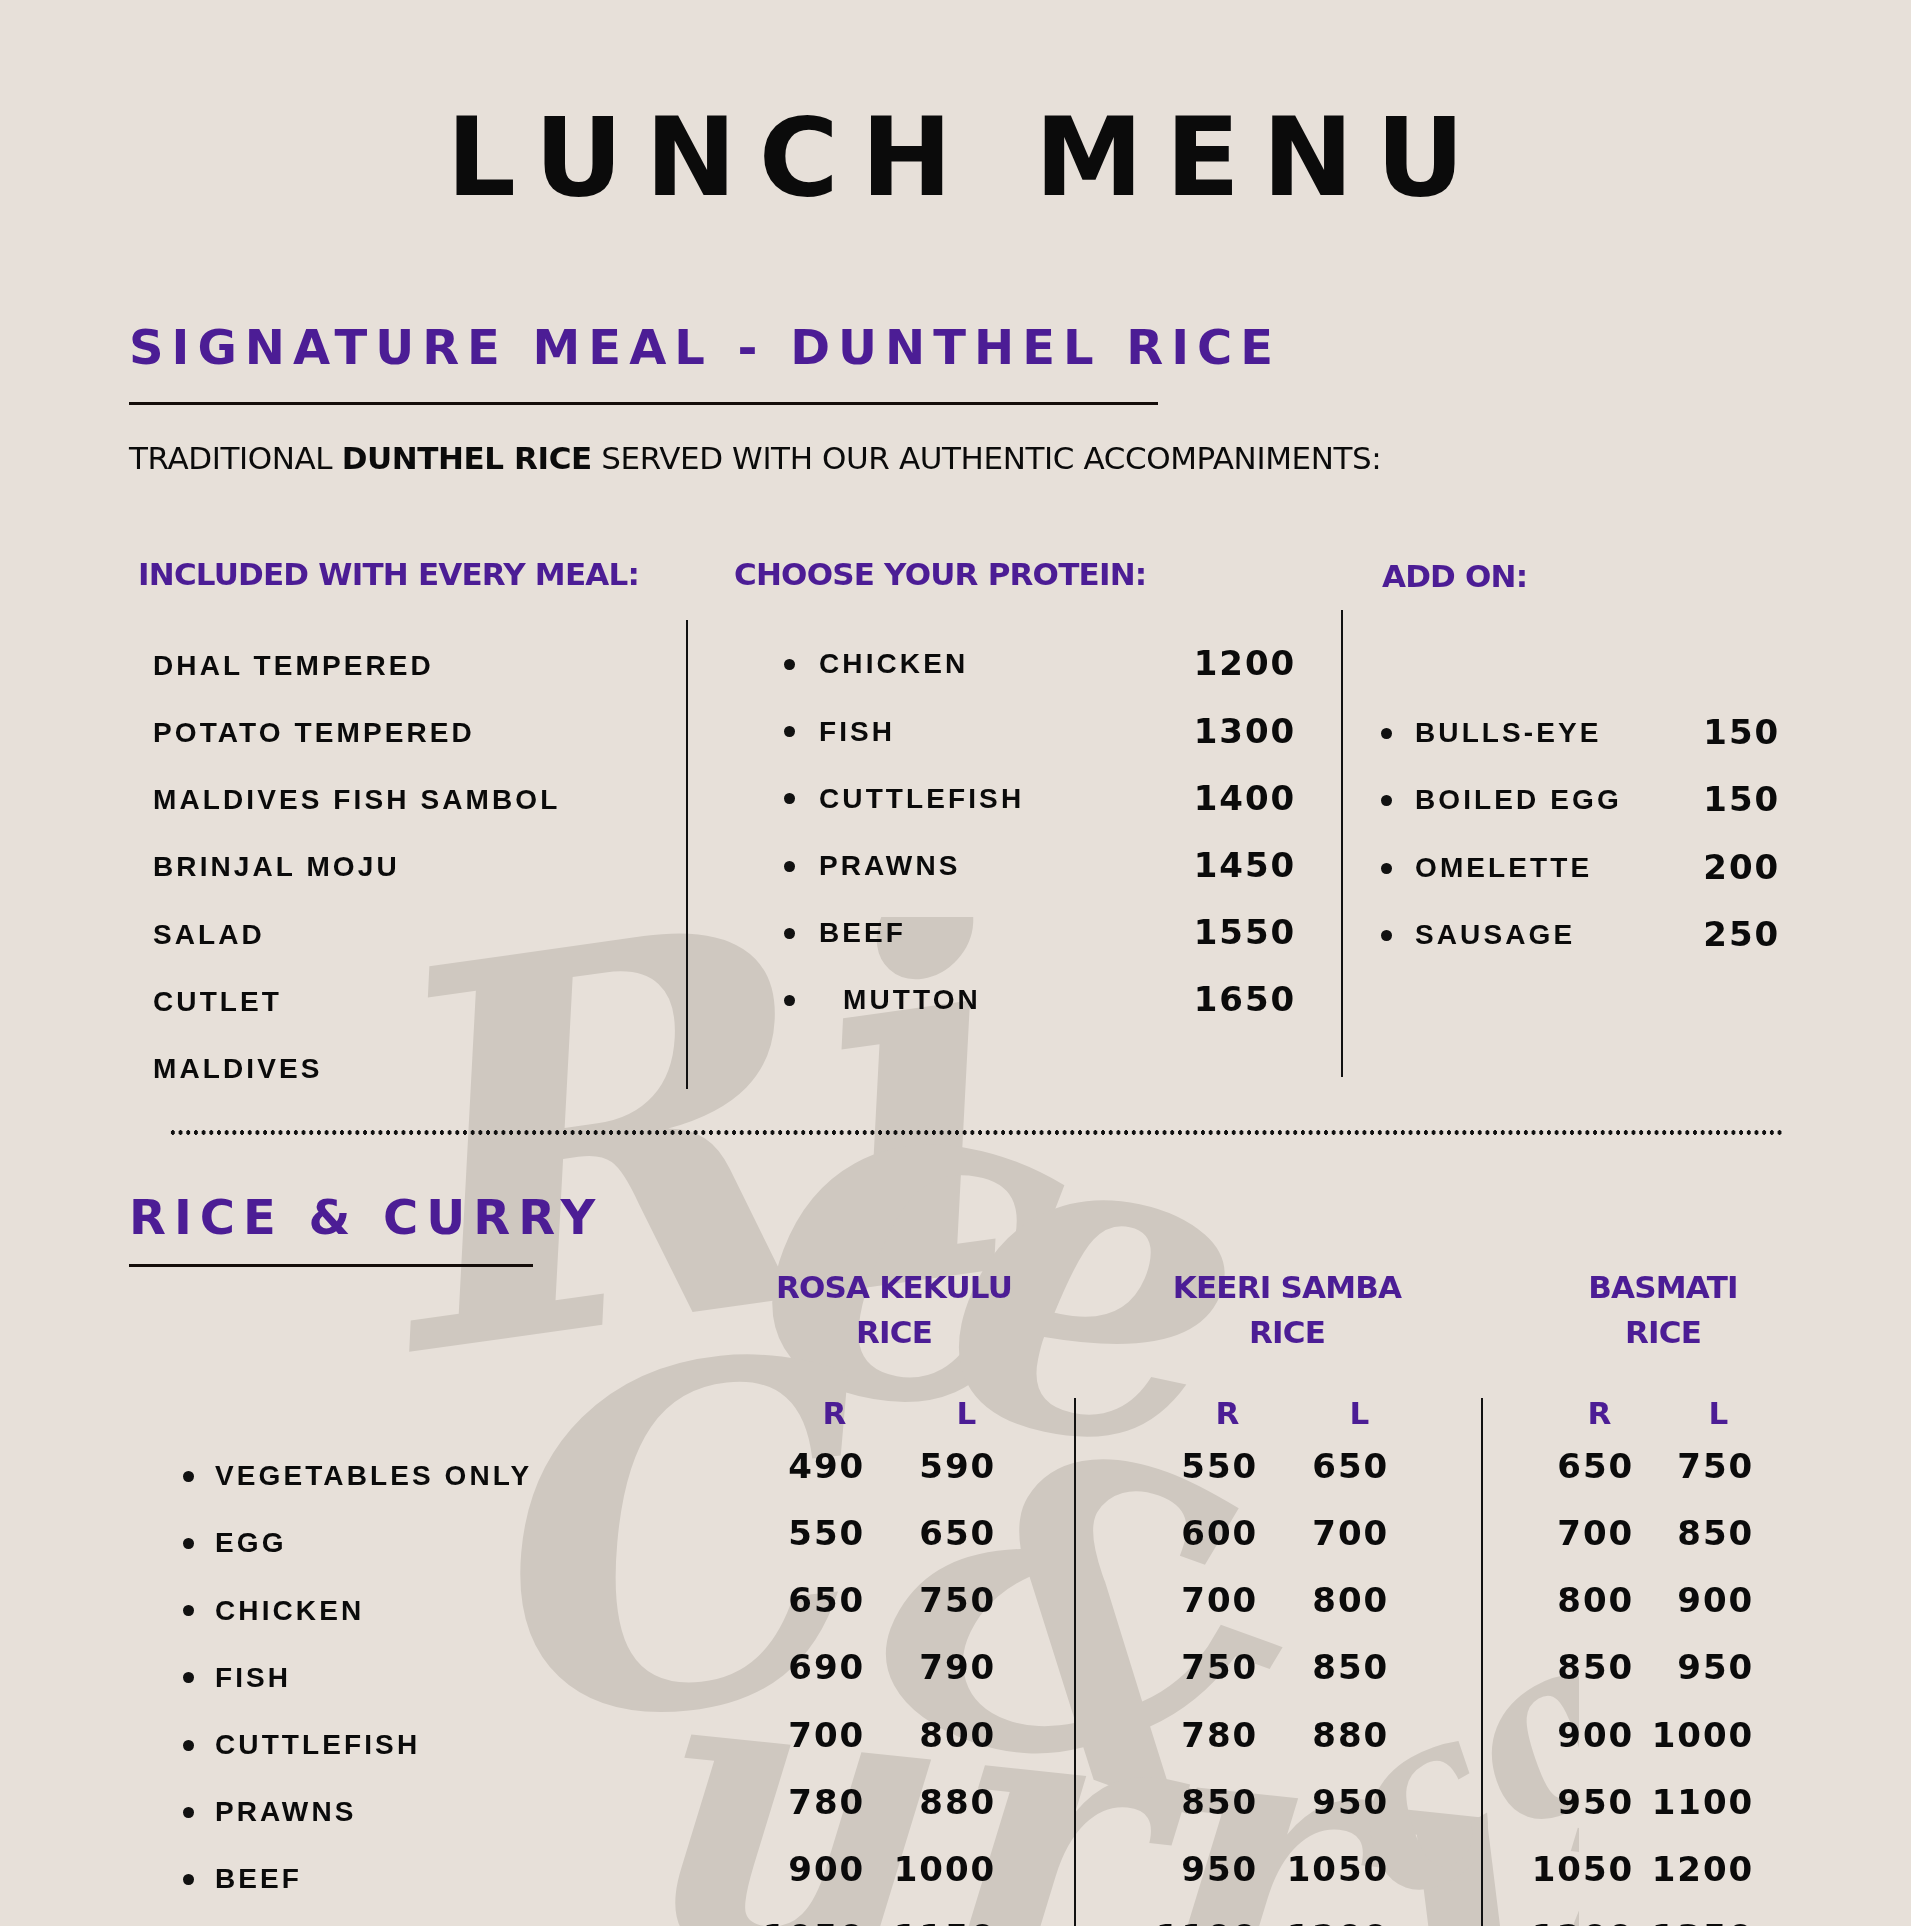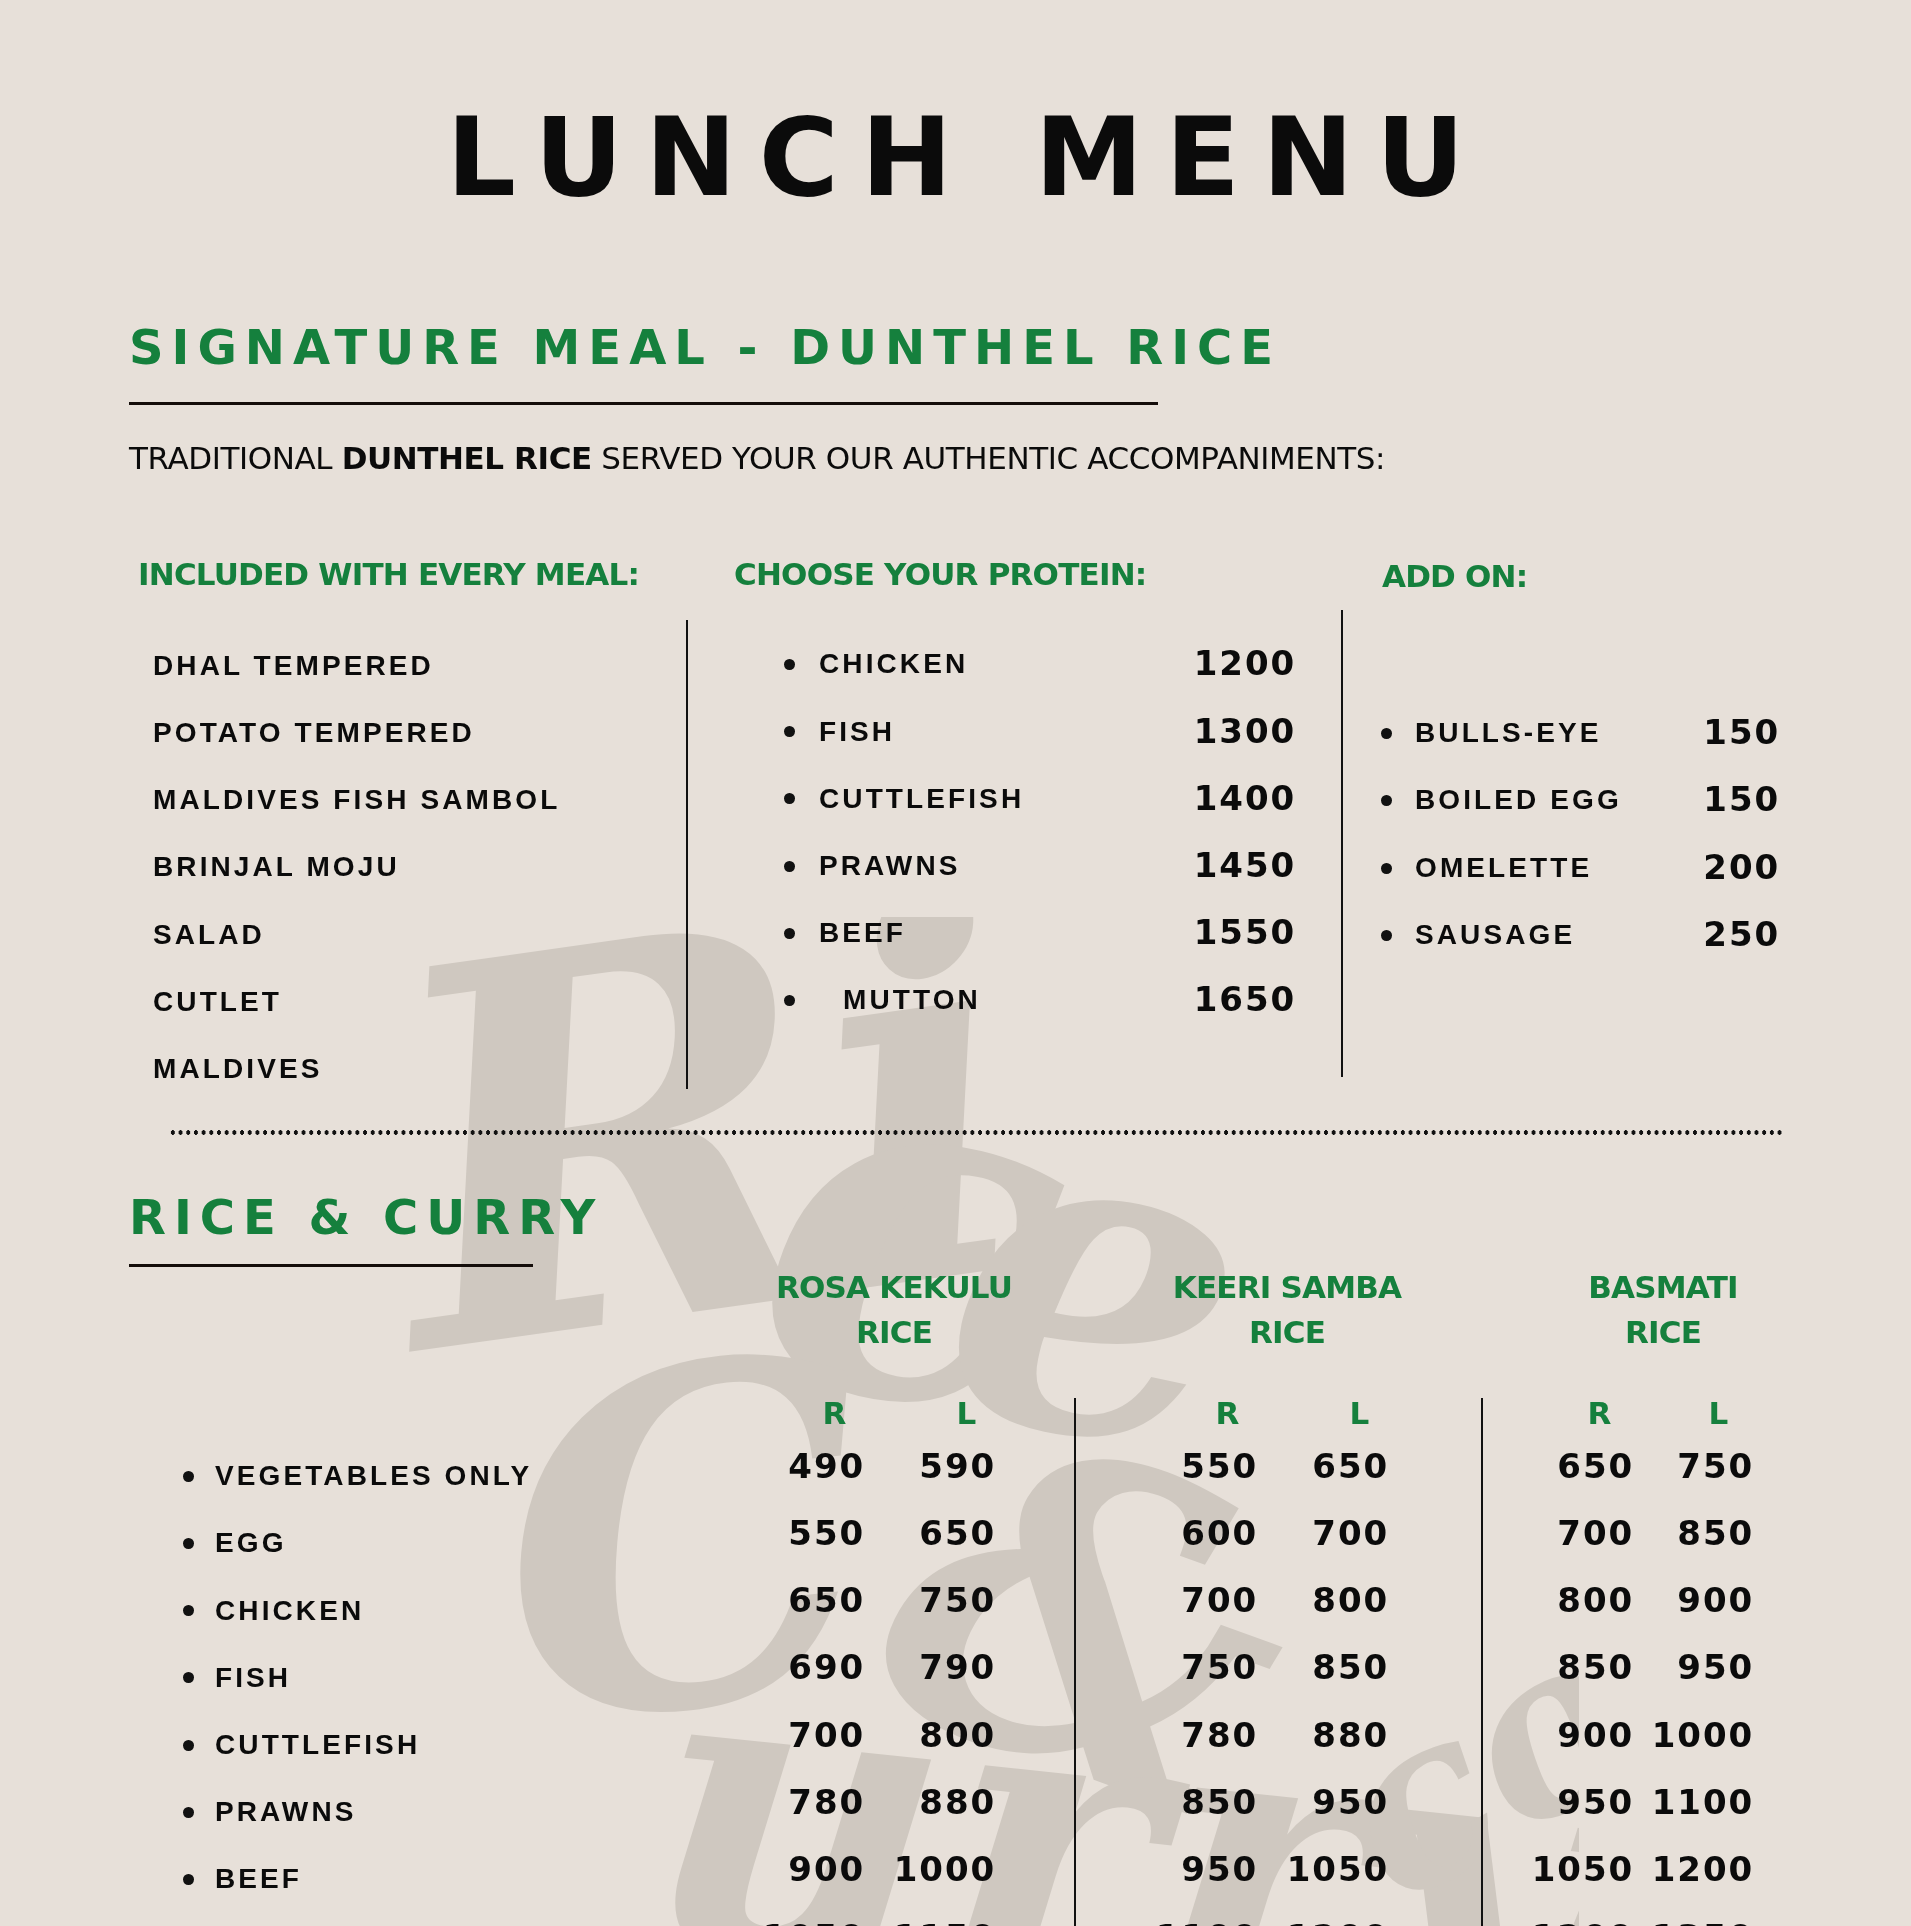--- a/index.html
+++ b/index.html
@@ -4,21 +4,21 @@
 <style>
   html, body { margin: 0; padding: 0; }
   body {
     width: 1911px; height: 2703px;
     background: #e7e0d9;
     position: relative; overflow: hidden;
     font-family: "DejaVu Sans", "Liberation Sans", sans-serif;
     color: #0b0b0b;
   }
   .abs { position: absolute; white-space: nowrap; }
-  .brown { color: #15803d; }
+  .brown { color: #4c1d95; }
 
   .watermark {
     position: absolute; left: 385px; top: 917px;
     width: 1194px; height: 1117px;
     pointer-events: none;
   }
 
   .title {
     left: 0; width: 1911px; top: 100px; text-align: center;
     font-family: "DejaVu Sans", sans-serif; font-weight: bold;
@@ -79,21 +79,21 @@
     <text x="2500" y="2500" font-size="600" transform="rotate(-30 2700 2300)">co</text>
   </g>
 </svg>
 
 <div class="abs title">LUNCH MENU</div>
 
 <div class="abs section-heading brown" style="left:129px; top:320px;">SIGNATURE MEAL - DUNTHEL RICE</div>
 <div class="rule" style="left:129px; top:402px; width:1029px;"></div>
 
 <div class="abs intro" style="left:129px; top:439px;">
-  <span>TRADITIONAL </span><b>DUNTHEL RICE</b><span> SERVED YOUR OUR AUTHENTIC ACCOMPANIMENTS:</span>
+  <span>TRADITIONAL </span><b>DUNTHEL RICE</b><span> SERVED WITH OUR AUTHENTIC ACCOMPANIMENTS:</span>
 </div>
 
 <div class="abs subhead brown" style="left:138px; top:555px;">INCLUDED WITH EVERY MEAL:</div>
 <div class="abs subhead brown" style="left:734px; top:555px;">CHOOSE YOUR PROTEIN:</div>
 <div class="abs subhead brown" style="left:1382px; top:557px;">ADD ON:</div>
 
 <div>
   <div class="abs item" style="left:153px; top:646px;">DHAL TEMPERED</div>
   <div class="abs item" style="left:153px; top:713px;">POTATO TEMPERED</div>
   <div class="abs item" style="left:153px; top:780px;">MALDIVES FISH SAMBOL</div>

